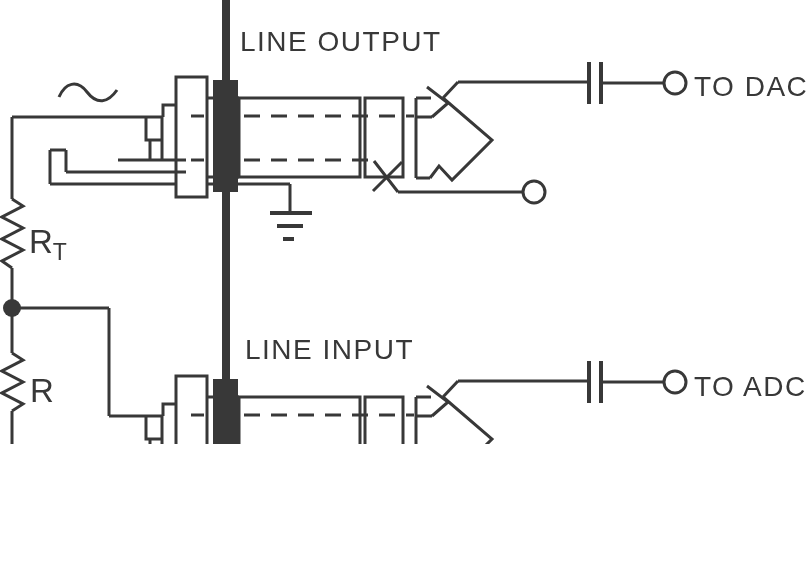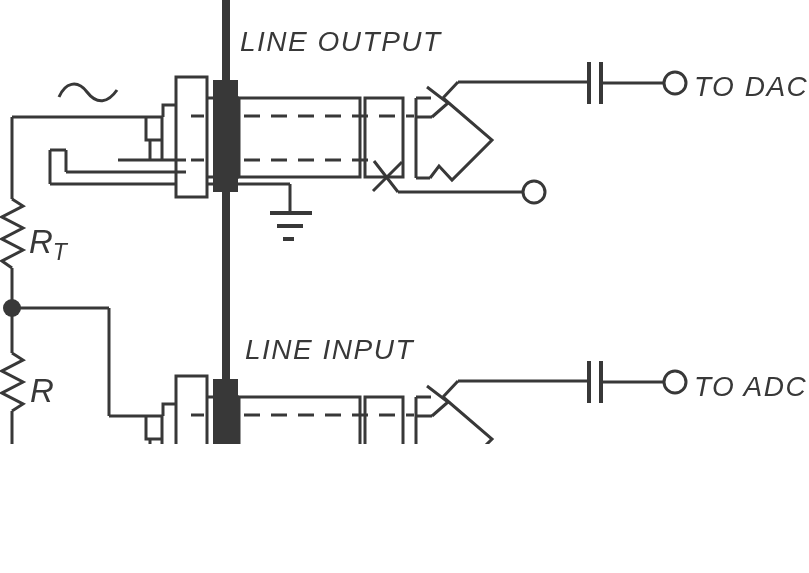--- a/index.html
+++ b/index.html
@@ -3,21 +3,20 @@
 <meta charset="utf-8">
 <style>
   :root { --line: #383838; --bg: #ffffff; }
   html, body { margin: 0; padding: 0; background: var(--bg); }
   .stage {
     position: relative;
     width: 809px; height: 444px;
     background: var(--bg);
     overflow: hidden;
     font-family: "Liberation Sans", sans-serif;
-    font-style: italic;
   }
   svg { display: block; }
   .ln   { stroke: var(--line); stroke-width: 3; fill: none; }
   .lnthick { stroke: var(--line); stroke-width: 4; fill: none; }
   .dash { stroke: var(--line); stroke-width: 3; fill: none; stroke-dasharray: 16 11; }
   .fillrect { fill: var(--line); stroke: none; }
   .dot  { fill: var(--line); stroke: none; }
   .label {
     fill: var(--line);
     font-family: "Liberation Sans", sans-serif;

